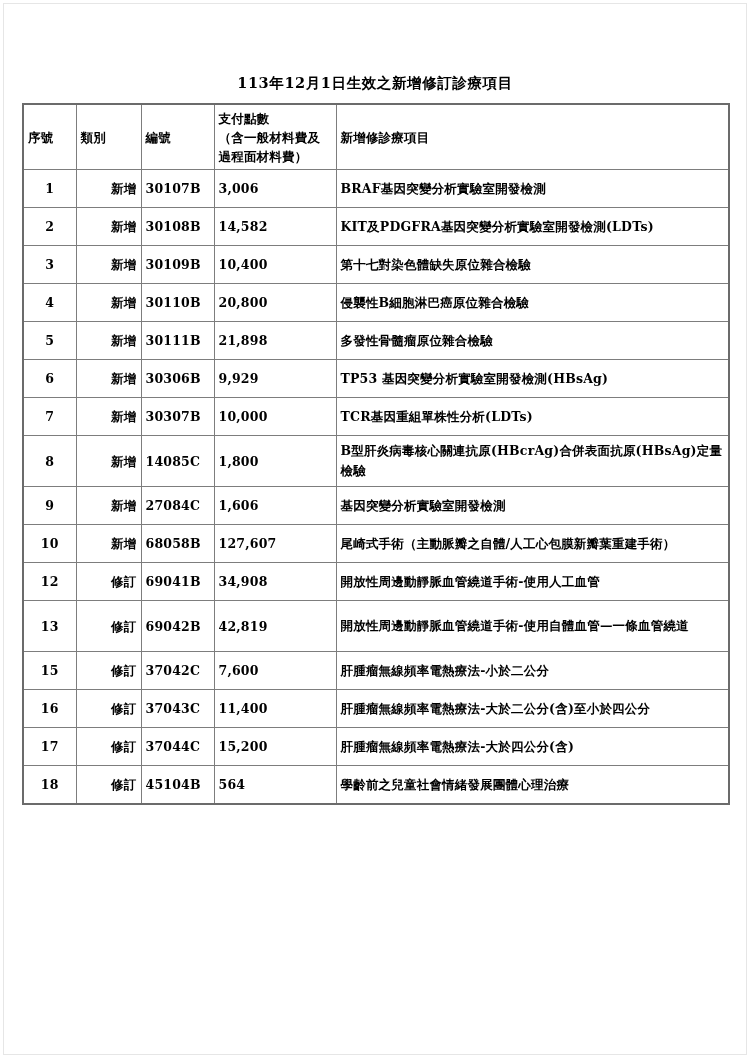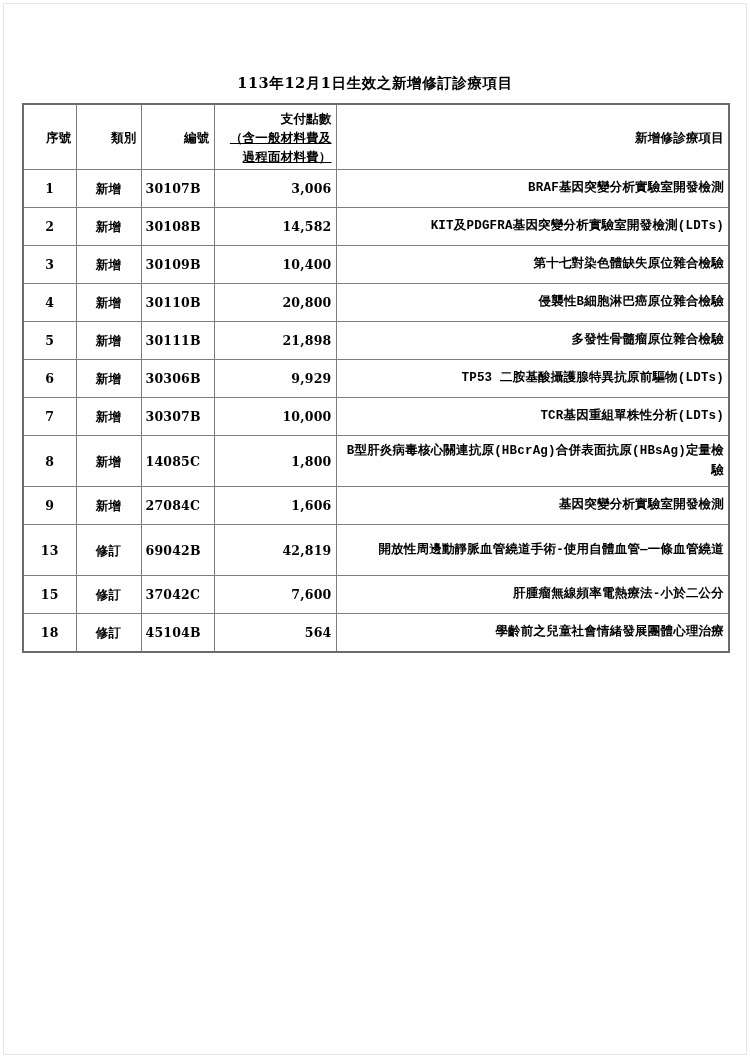--- a/index.html
+++ b/index.html
@@ -75,36 +75,36 @@
     letter-spacing: 0.2px;
   }
   
   col.c-seq   { width: 53px; }
   col.c-cat   { width: 65px; }
   col.c-code  { width: 73px; }
   col.c-pts   { width: 122px; }
   col.c-name  { width: 393px; }
 
   thead th {
-    text-align: right;
+    text-align: left;
     height: 64px;
     font-size: 13px;
     line-height: 18px;
   }
   thead th .hd-main { display: block; }
-  thead th .hd-sub  { display: block; text-decoration: underline; }
+  thead th .hd-sub  { display: block; }
 
   tbody td {
     height: 37px;
   }
   td.seq  { text-align: center; font-weight: normal; font-size: 13px; }
-  td.cat  { text-align: center; }
+  td.cat  { text-align: right; }
   td.code { text-align: left;  padding-right: 3px; letter-spacing: 0.3px; }
-  td.pts  { text-align: right;  padding-right: 7px; letter-spacing: 0.3px; }
-  td.name { text-align: right;   padding-left: 5px; letter-spacing: 0.1px; font-family: Liberation Mono, monospace; }
+  td.pts  { text-align: left;  padding-right: 7px; letter-spacing: 0.3px; }
+  td.name { text-align: left;   padding-left: 5px; letter-spacing: 0.1px; }
   tr.two-line td { height: 50px; }
   tr.two-line td.name { line-height: 20px; }
 </style>
 </head>
 <body>
 
 <div class="page">
   <div class="page-edge"></div>
 
   <div class="doc-title">113年12月1日生效之新增修訂診療項目</div>
@@ -165,21 +165,21 @@
             <td class="cat">新增</td>
             <td class="code">30111B</td>
             <td class="pts">21,898</td>
             <td class="name">多發性骨髓瘤原位雜合檢驗</td>
           </tr>
           <tr>
             <td class="seq">6</td>
             <td class="cat">新增</td>
             <td class="code">30306B</td>
             <td class="pts">9,929</td>
-            <td class="name">TP53 二胺基酸攝護腺特異抗原前驅物(LDTs)</td>
+            <td class="name">TP53 基因突變分析實驗室開發檢測(HBsAg)</td>
           </tr>
           <tr>
             <td class="seq">7</td>
             <td class="cat">新增</td>
             <td class="code">30307B</td>
             <td class="pts">10,000</td>
             <td class="name">TCR基因重組單株性分析(LDTs)</td>
           </tr>
           <tr class="two-line">
             <td class="seq">8</td>
@@ -188,33 +188,61 @@
             <td class="pts">1,800</td>
             <td class="name">B型肝炎病毒核心關連抗原(HBcrAg)合併表面抗原(HBsAg)定量檢驗</td>
           </tr>
           <tr>
             <td class="seq">9</td>
             <td class="cat">新增</td>
             <td class="code">27084C</td>
             <td class="pts">1,606</td>
             <td class="name">基因突變分析實驗室開發檢測</td>
           </tr>
+          <tr>
+            <td class="seq">10</td>
+            <td class="cat">新增</td>
+            <td class="code">68058B</td>
+            <td class="pts">127,607</td>
+            <td class="name">尾崎式手術（主動脈瓣之自體/人工心包膜新瓣葉重建手術）</td>
+          </tr>
+          <tr>
+            <td class="seq">12</td>
+            <td class="cat">修訂</td>
+            <td class="code">69041B</td>
+            <td class="pts">34,908</td>
+            <td class="name">開放性周邊動靜脈血管繞道手術-使用人工血管</td>
+          </tr>
           <tr class="two-line">
             <td class="seq">13</td>
             <td class="cat">修訂</td>
             <td class="code">69042B</td>
             <td class="pts">42,819</td>
             <td class="name">開放性周邊動靜脈血管繞道手術-使用自體血管—一條血管繞道</td>
           </tr>
           <tr>
             <td class="seq">15</td>
             <td class="cat">修訂</td>
             <td class="code">37042C</td>
             <td class="pts">7,600</td>
             <td class="name">肝腫瘤無線頻率電熱療法-小於二公分</td>
+          </tr>
+          <tr>
+            <td class="seq">16</td>
+            <td class="cat">修訂</td>
+            <td class="code">37043C</td>
+            <td class="pts">11,400</td>
+            <td class="name">肝腫瘤無線頻率電熱療法-大於二公分(含)至小於四公分</td>
+          </tr>
+          <tr>
+            <td class="seq">17</td>
+            <td class="cat">修訂</td>
+            <td class="code">37044C</td>
+            <td class="pts">15,200</td>
+            <td class="name">肝腫瘤無線頻率電熱療法-大於四公分(含)</td>
           </tr>
           <tr>
             <td class="seq">18</td>
             <td class="cat">修訂</td>
             <td class="code">45104B</td>
             <td class="pts">564</td>
             <td class="name">學齡前之兒童社會情緒發展團體心理治療</td>
           </tr>
         </tbody>
     </table>

